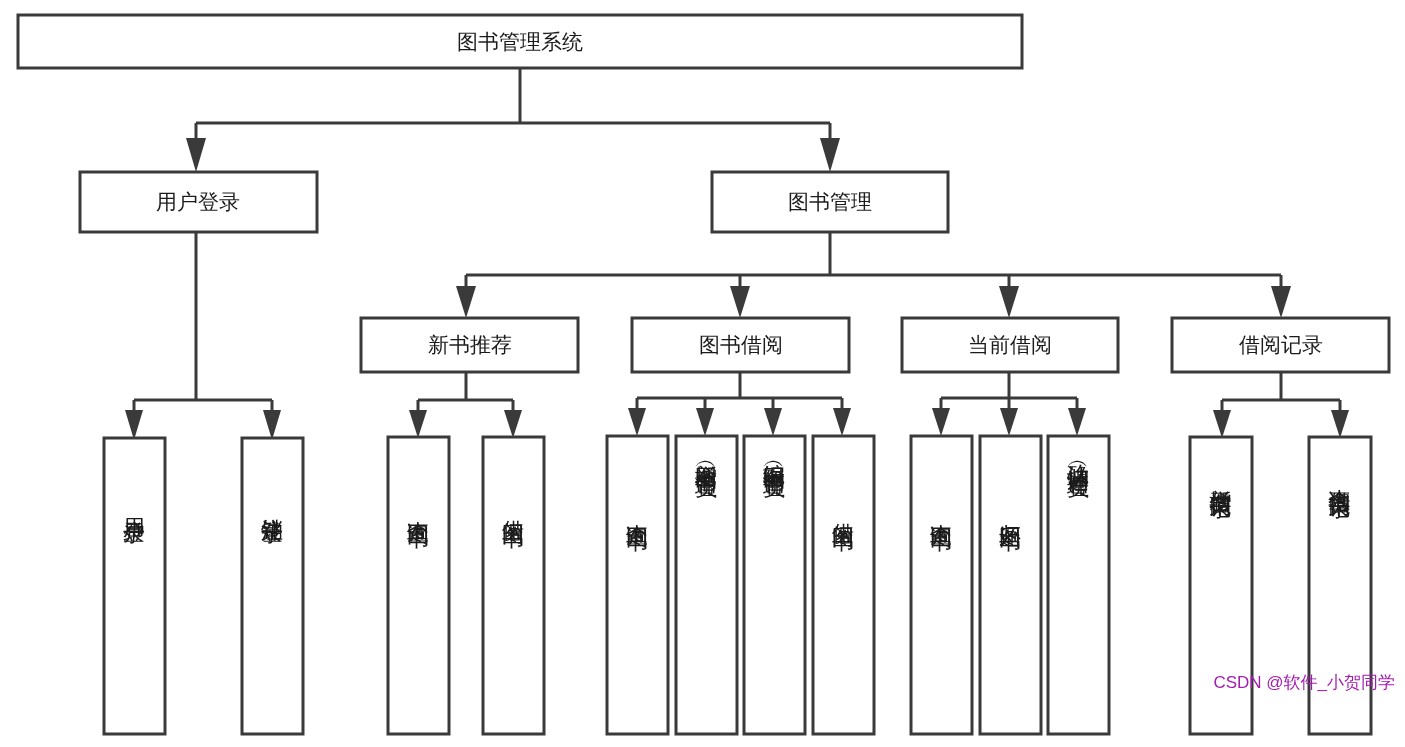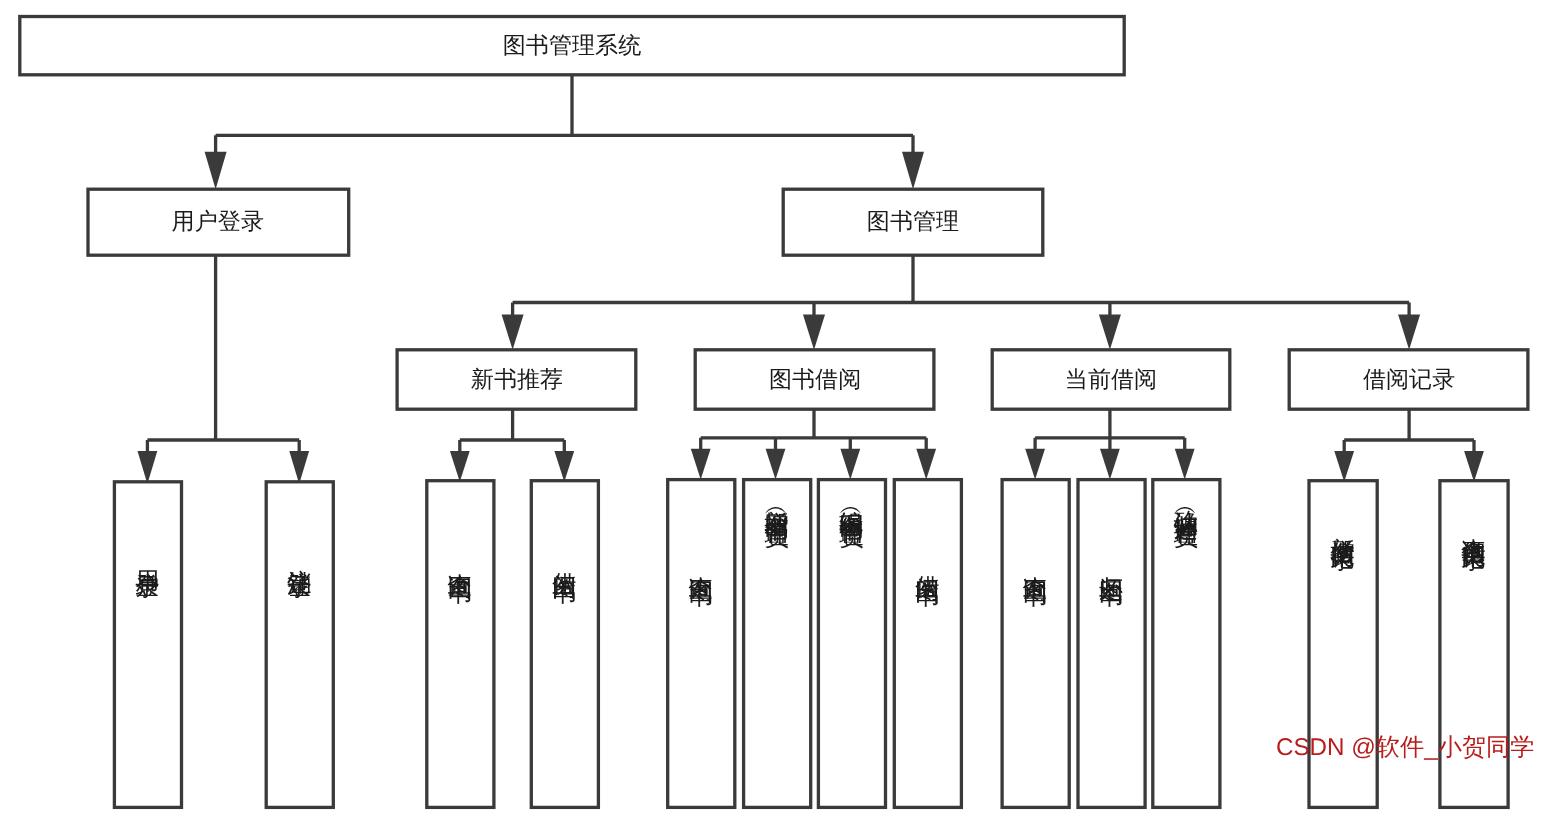--- a/index.html
+++ b/index.html
@@ -62,22 +62,22 @@
     line-height: 1.05;
     color: #1b1b1b;
     letter-spacing: 2px;
     white-space: nowrap;
   }
   .watermark {
     position: absolute;
     right: 10px;
     bottom: 4px;
     font-family: "Liberation Sans", "DejaVu Sans", sans-serif;
-    font-size: 22px;
-    color: #b91c1c;
+    font-size: 17px;
+    color: #a21caf;
     white-space: nowrap;
   }
 </style>
 </head>
 <body>
 
 <div id="diagram-root">
 
   <svg id="flow" viewBox="0 0 1405 747">
 

